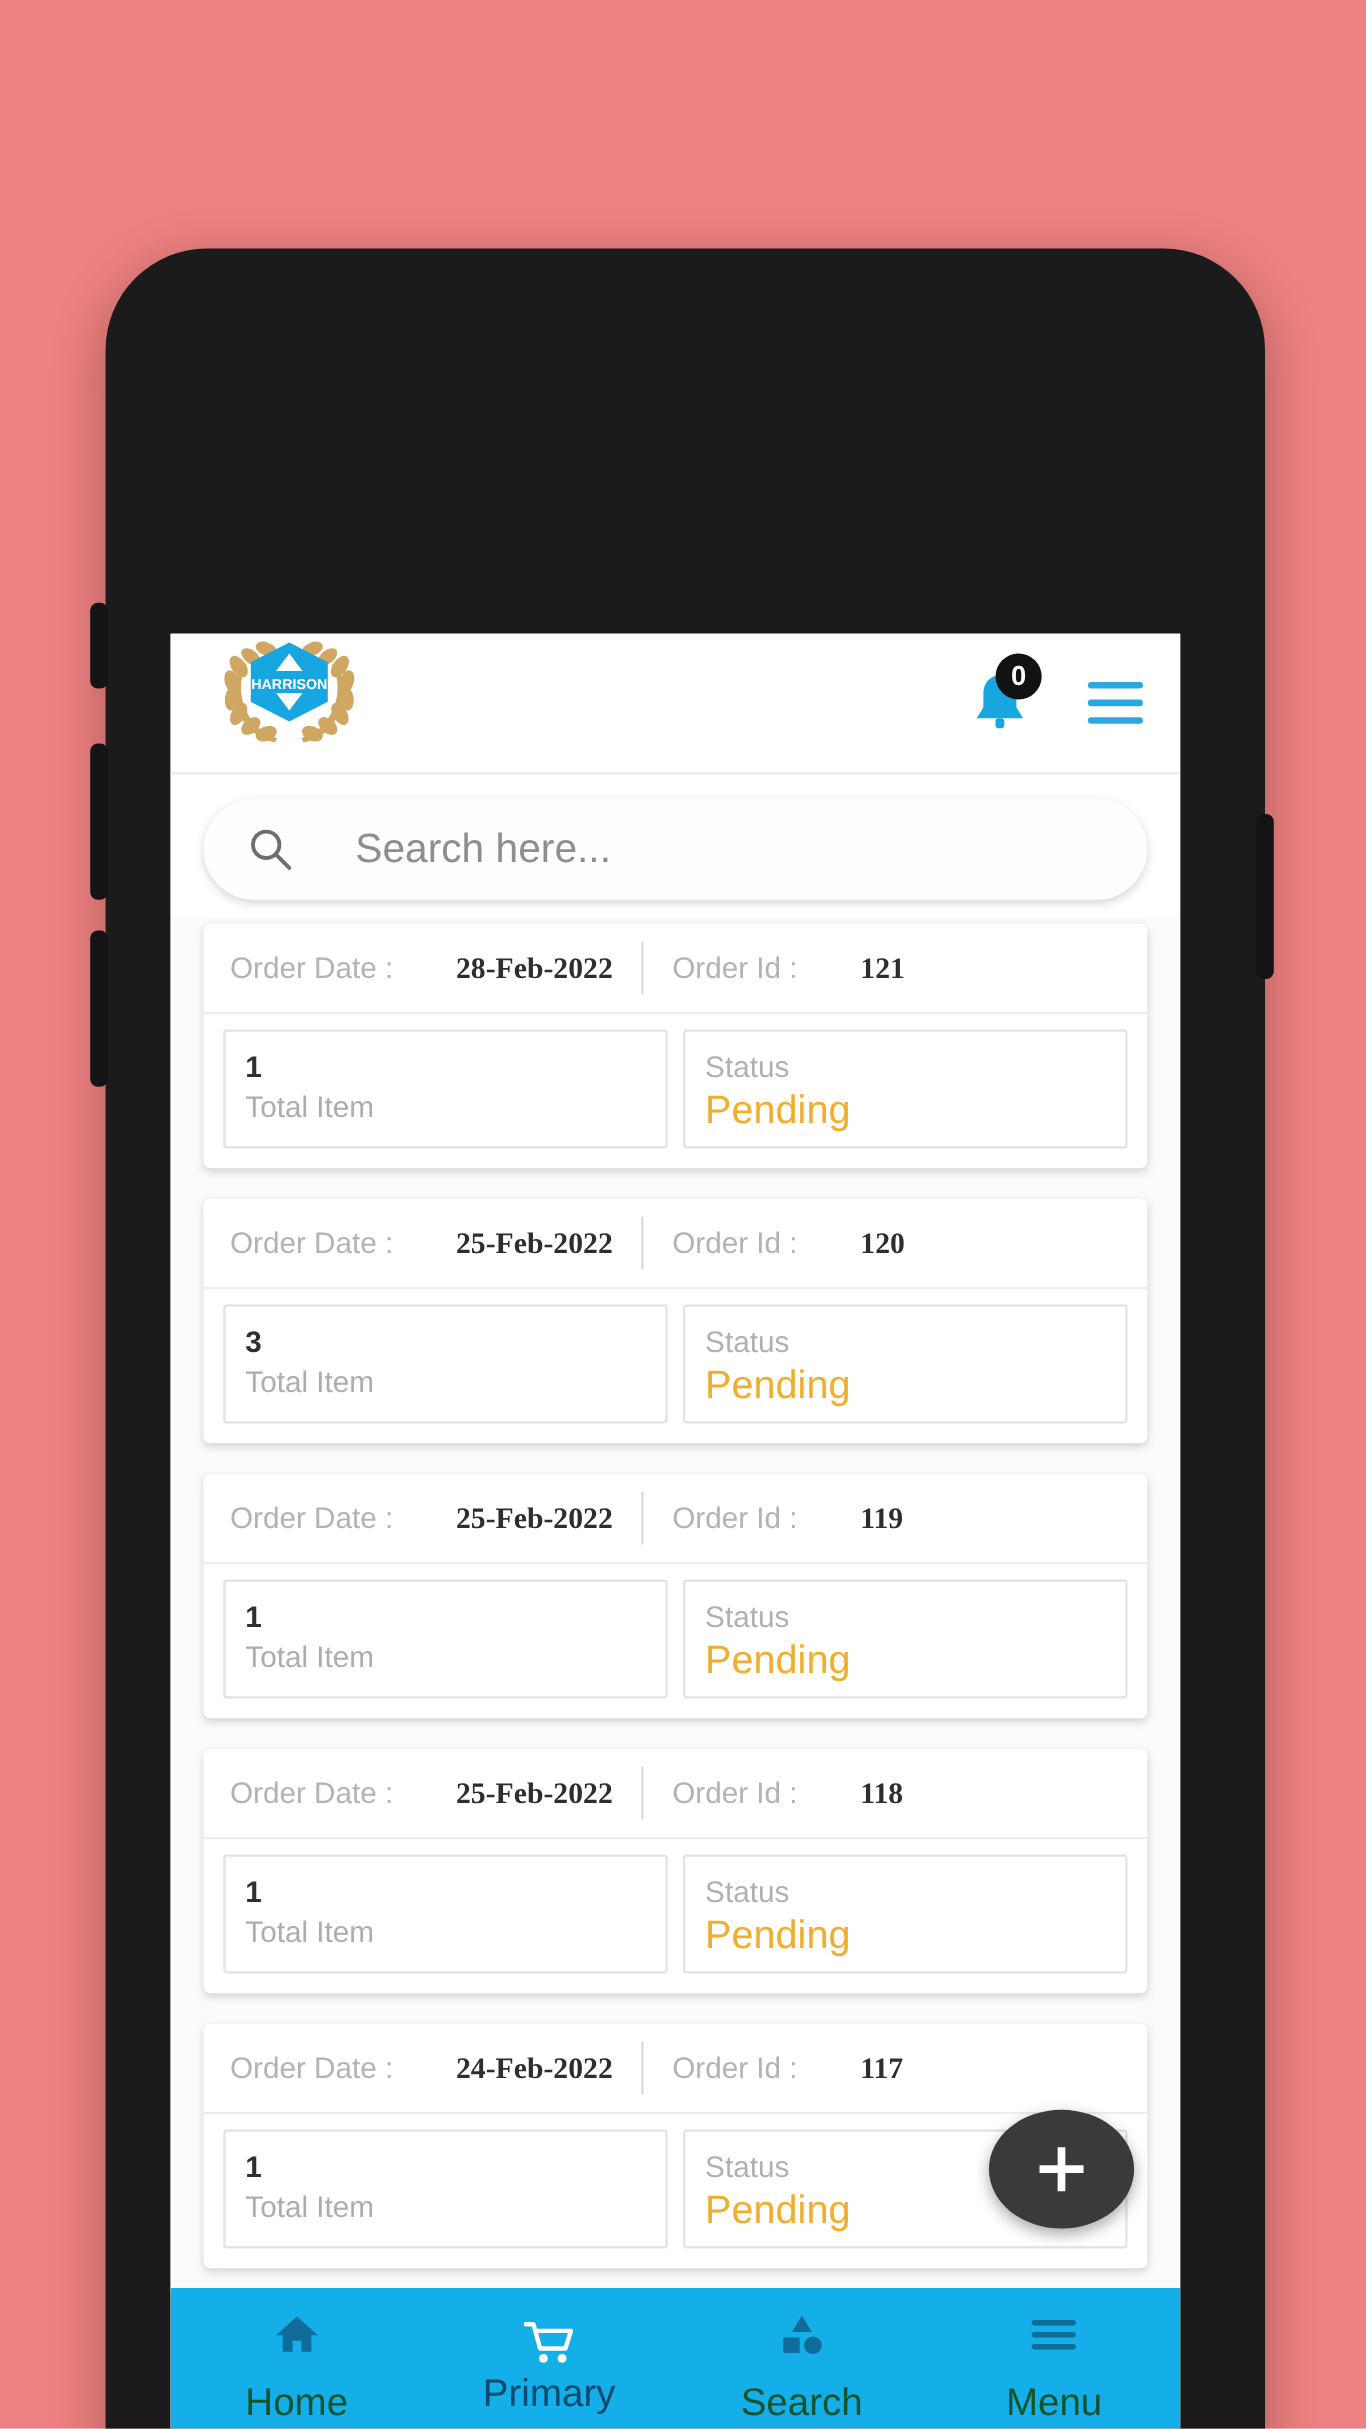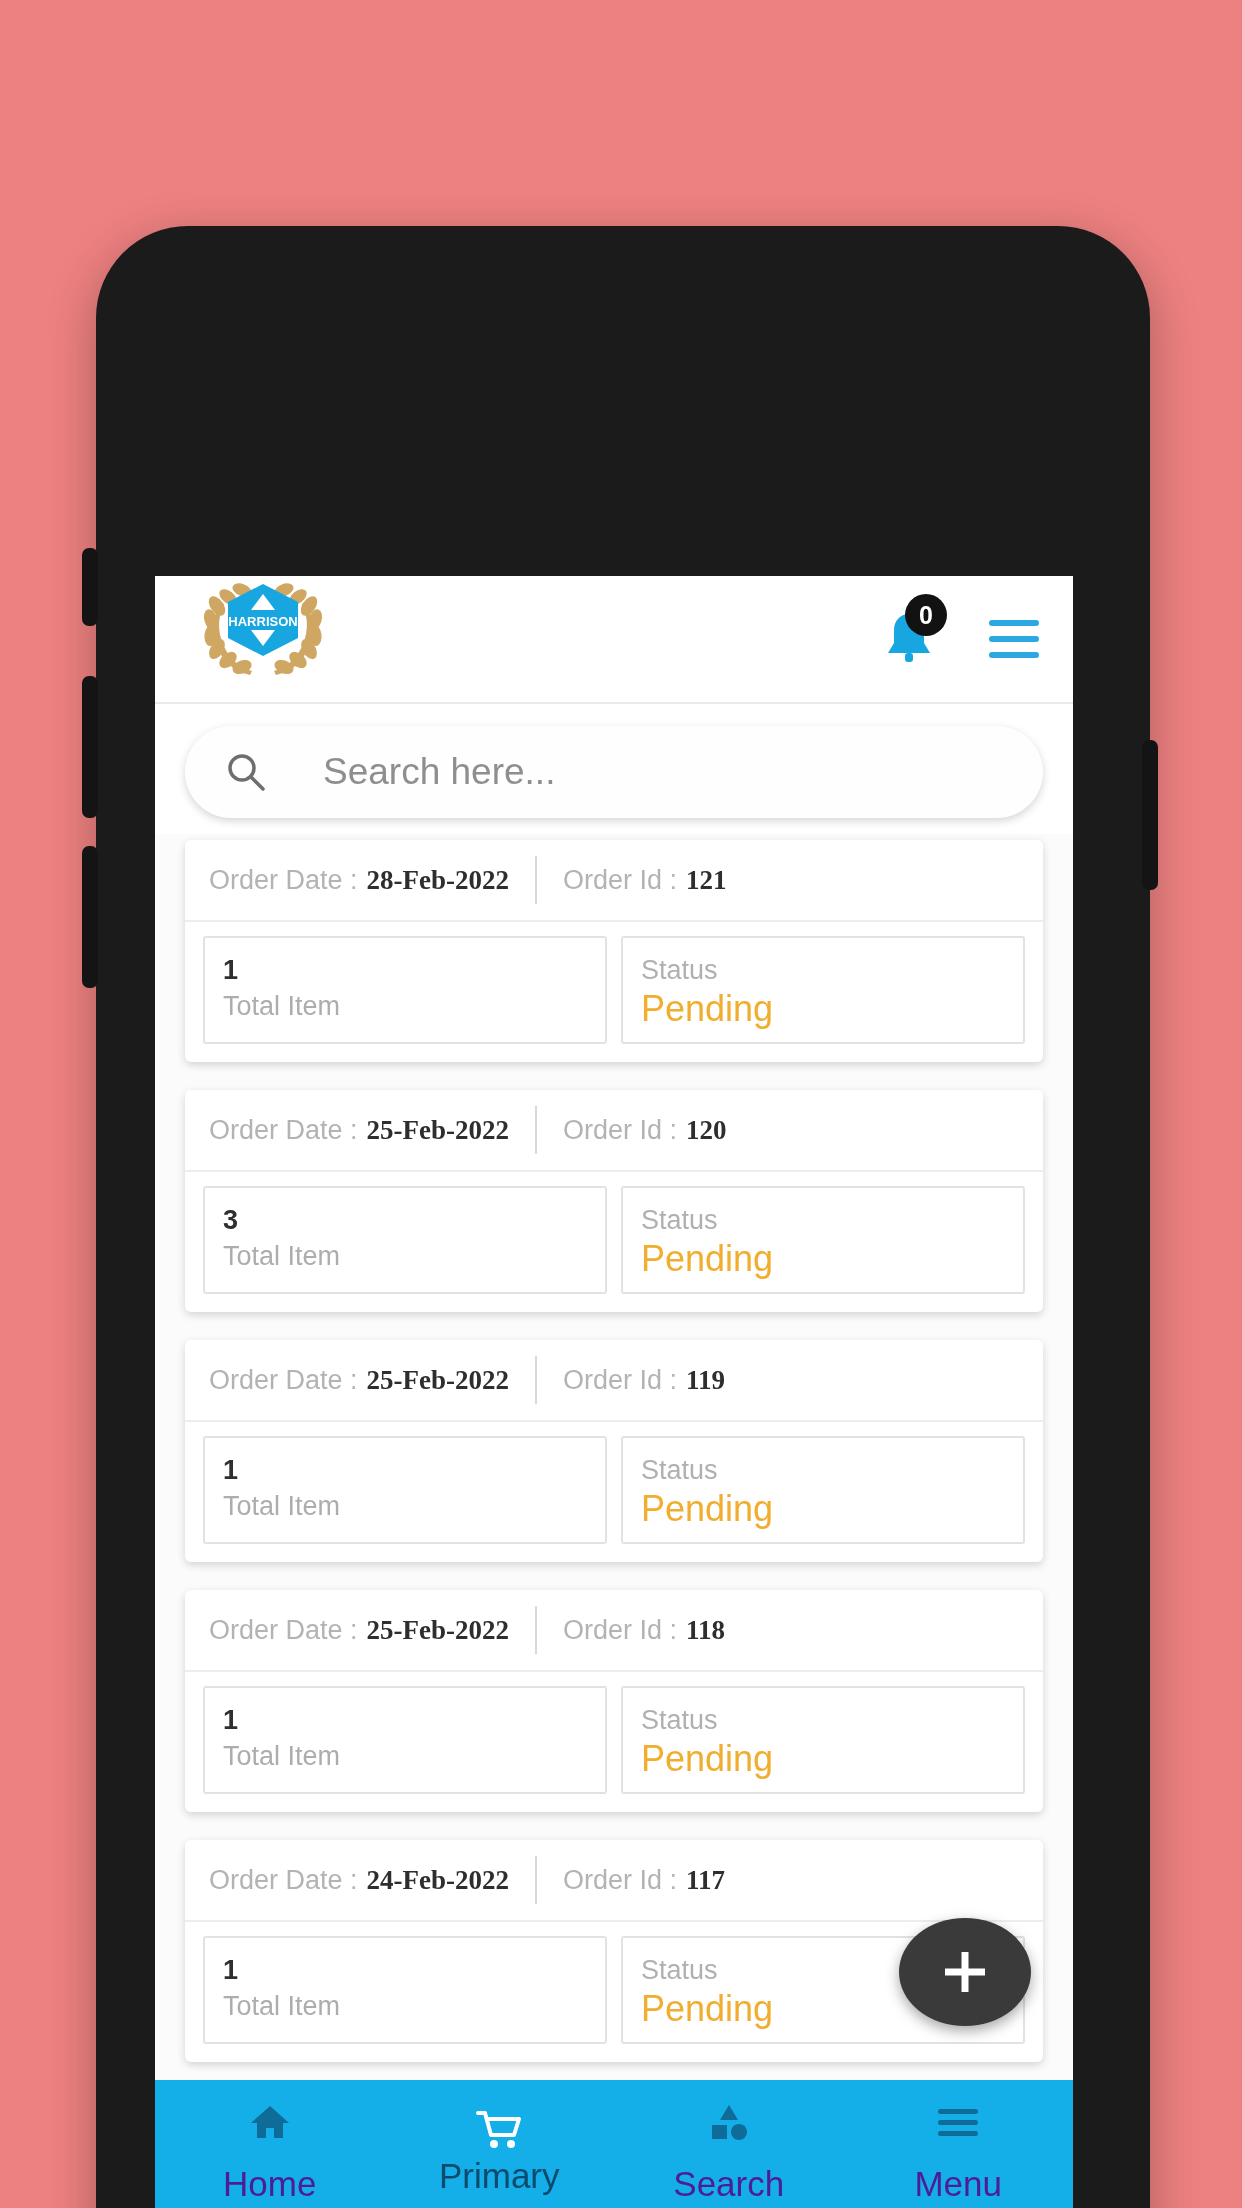--- a/index.html
+++ b/index.html
@@ -104,21 +104,21 @@
     border-radius: 6px;
     box-shadow: 0 3px 8px rgba(0,0,0,0.16);
     margin-bottom: 28px;
   }
   .order-head {
     display: flex; align-items: center;
     height: 82px;
     padding: 0 10px 0 24px;
     border-bottom: 2px solid #ededed;
   }
-  .order-head-cell { display: flex; align-items: baseline; font-size: 27px; white-space: nowrap; }
+  .order-head-cell { display: flex; align-items: baseline; font-size: 27px; white-space: nowrap; gap: 48px; }
   .lbl-muted { color: #b3b3b3; font-weight: 400; }
   .val-strong { color: #2e2e2e; font-weight: 700; margin-left: 9px; font-family: Liberation Serif, serif; }
   .vdiv {
     width: 2px; height: 48px;
     background: #d8d8d8;
     margin: 0 26px;
     align-self: center;
   }
   .order-body { display: flex; padding: 14px 18px 18px 18px; gap: 14px; }
   .cell-box {
@@ -157,21 +157,21 @@
   }
   .nav-item {
     flex: 1;
     display: flex; flex-direction: column;
     align-items: center; justify-content: center;
     gap: 6px;
     padding-top: 12px;
   }
   .nav-icon { height: 44px; display: flex; align-items: center; justify-content: center; }
   .nav-label { font-size: 35px; line-height: 1; }
-  .nav-item.inactive .nav-label { color: #4c1d95; margin-top: 16px; }
+  .nav-item.inactive .nav-label { color: #14532d; margin-top: 16px; }
   .nav-item.active .nav-label { color: #0c4a6e; }
 </style>
 </head>
 <body>
 
 <div id="stage">
 
   <div id="phone-body"></div>
   <div class="side-btn" id="btn-left-1"></div>
   <div class="side-btn" id="btn-left-2"></div>

